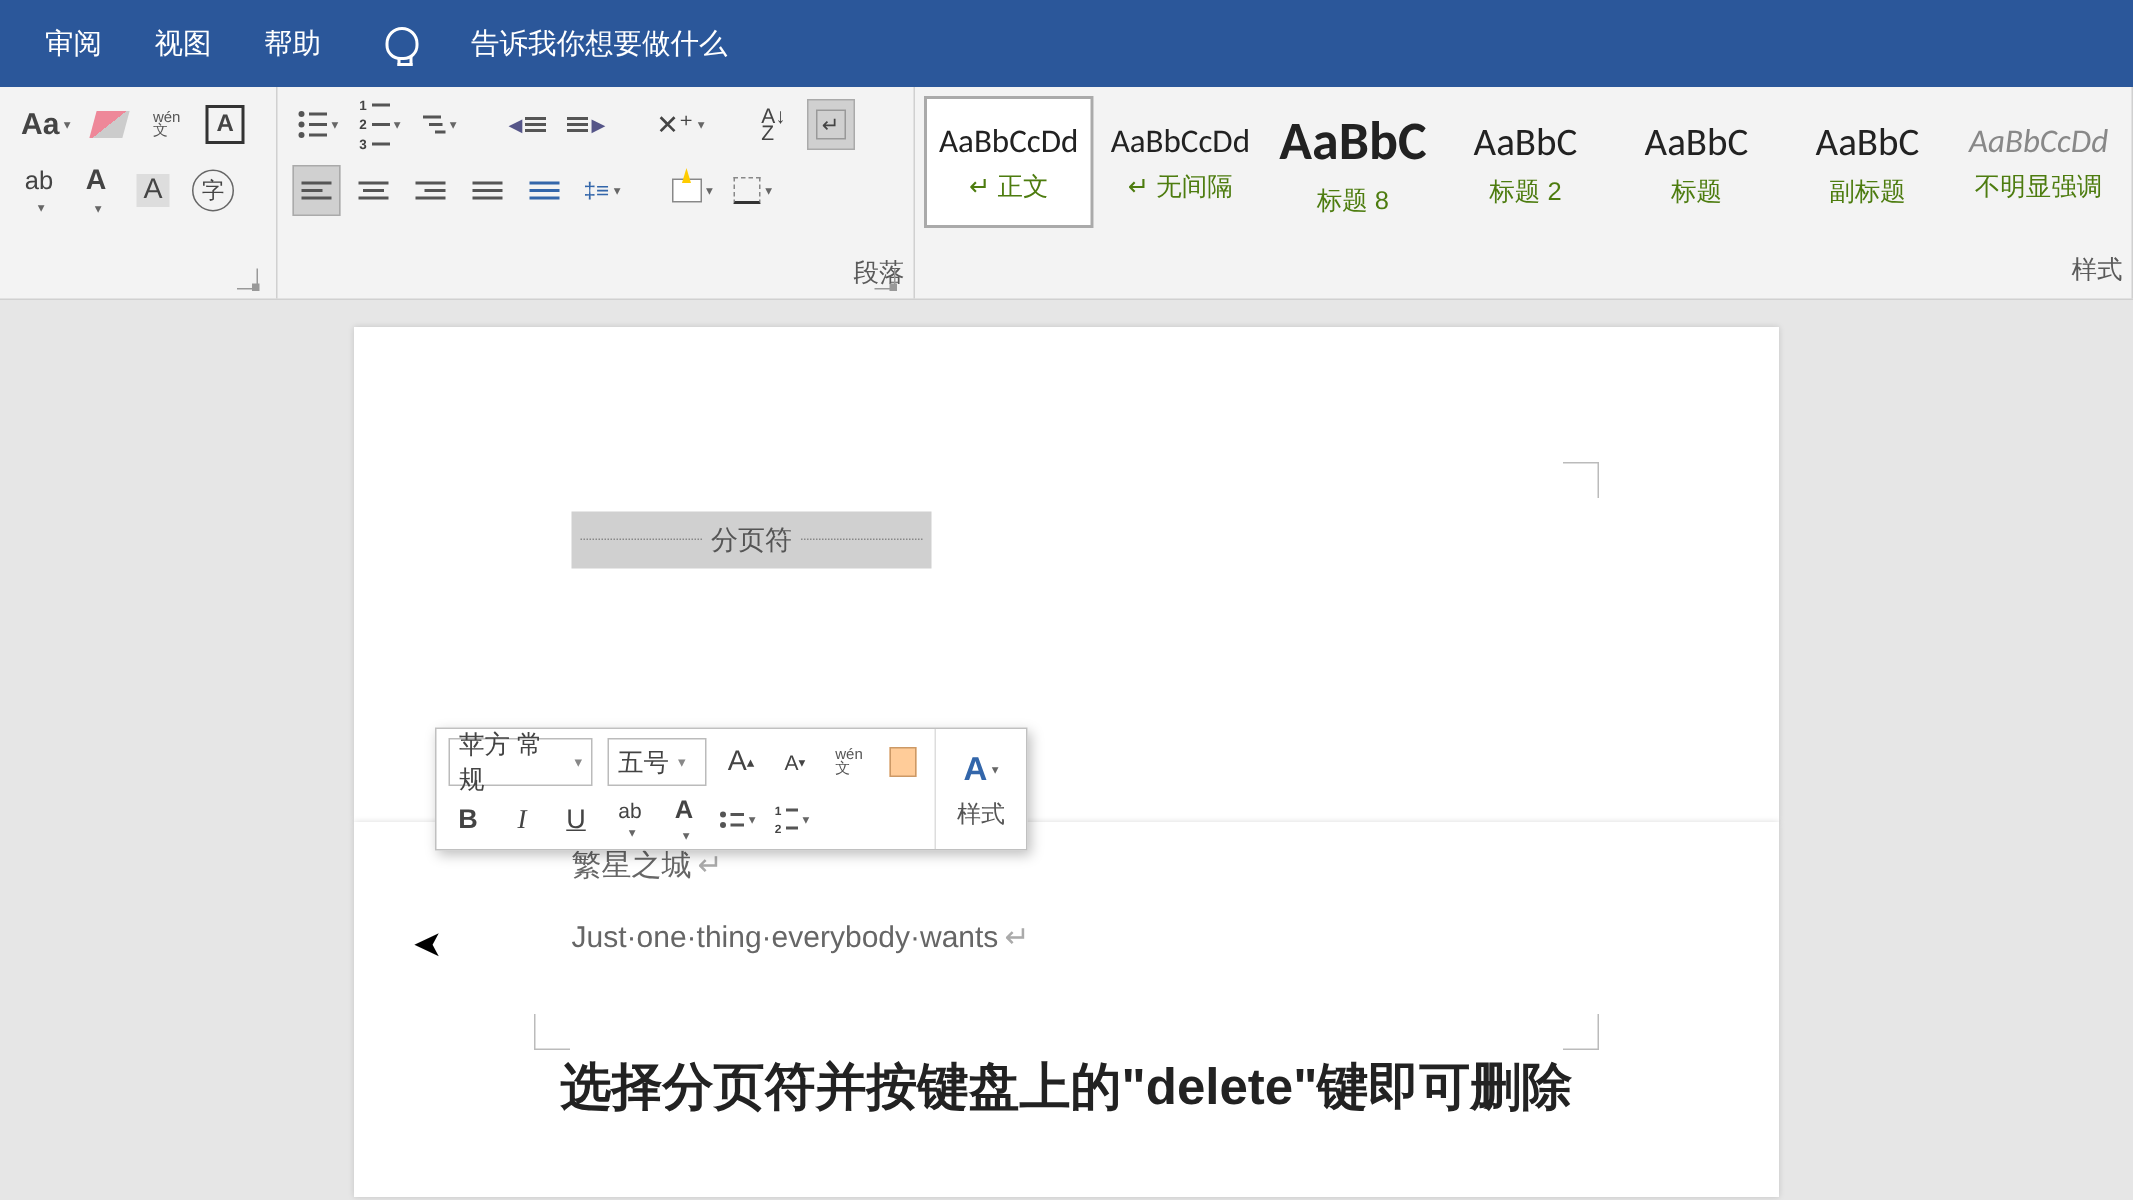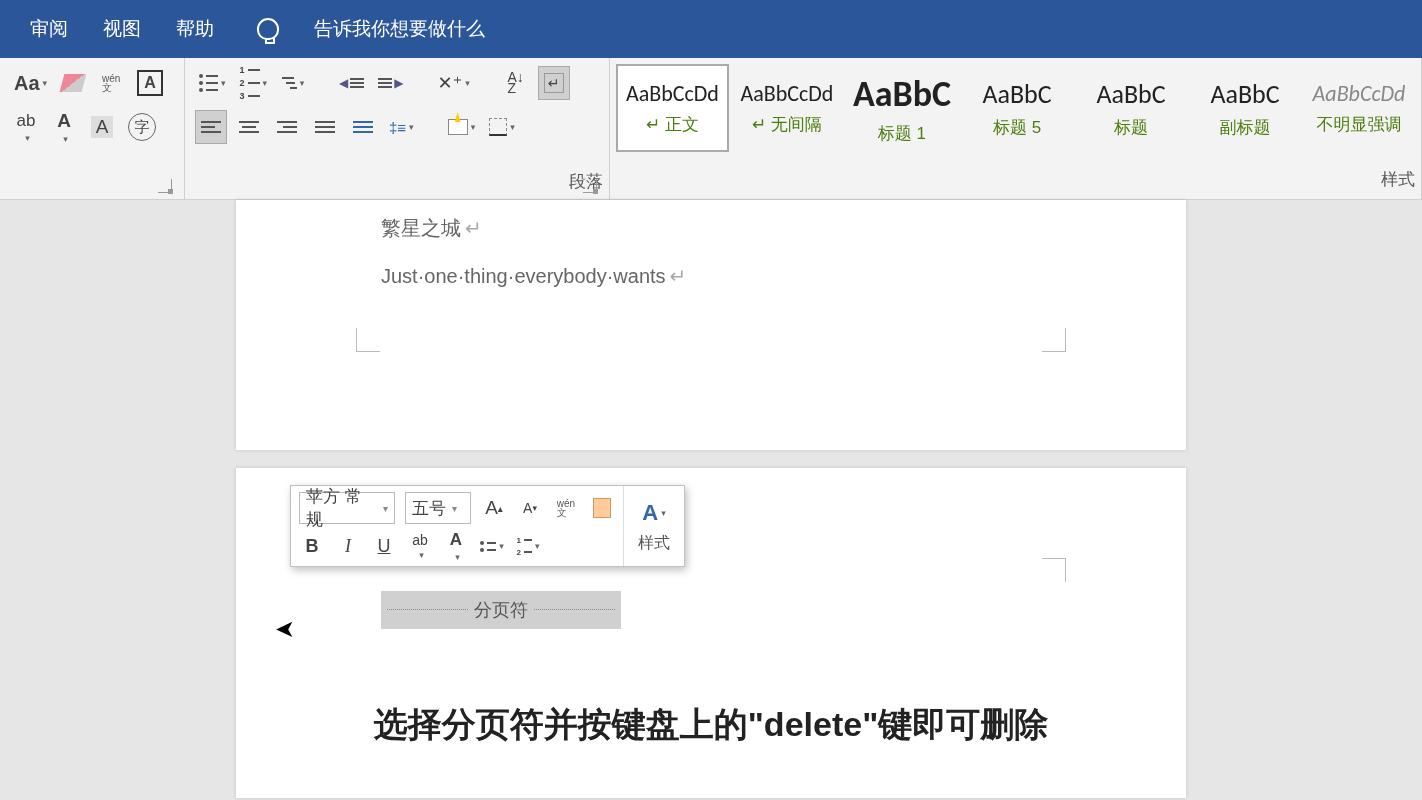--- a/index.html
+++ b/index.html
@@ -267,55 +267,55 @@
         <div class="style-item sel">
           <div class="style-prev ">AaBbCcDd</div>
           <div class="style-name">↵ 正文</div>
         </div>
         <div class="style-item">
           <div class="style-prev ">AaBbCcDd</div>
           <div class="style-name">↵ 无间隔</div>
         </div>
         <div class="style-item">
           <div class="style-prev big">AaBbC</div>
-          <div class="style-name">标题 1</div>
+          <div class="style-name">标题 8</div>
         </div>
         <div class="style-item">
           <div class="style-prev bd">AaBbC</div>
-          <div class="style-name">标题 5</div>
+          <div class="style-name">标题 2</div>
         </div>
         <div class="style-item">
           <div class="style-prev bd">AaBbC</div>
           <div class="style-name">标题</div>
         </div>
         <div class="style-item">
           <div class="style-prev bd">AaBbC</div>
           <div class="style-name">副标题</div>
         </div>
         <div class="style-item">
           <div class="style-prev it">AaBbCcDd</div>
           <div class="style-name">不明显强调</div>
         </div>
       </div>
     <div class="group-label">样式</div>
   </div>
 </div>
 
 <div class="doc-area">
+  <div class="page page2">
+    <div class="corner tr" style="right:120px;top:90px"></div>
+    <div class="page-break">
+        <span class="lbl">分页符</span>
+      </div>
+  </div>
   <div class="page page1">
     <div class="txt" style="left:145px;top:15px"><span>繁星之城</span><span class="pmk">↵</span></div>
     <div class="txt" style="left:145px;top:64px;word-spacing:-2px"><span>Just·one·thing·everybody·wants</span><span class="pmk">↵</span></div>
     <div class="corner bl" style="left:120px;top:128px"></div>
     <div class="corner br" style="right:120px;top:128px"></div>
-  </div>
-  <div class="page page2">
-    <div class="corner tr" style="right:120px;top:90px"></div>
-    <div class="page-break">
-        <span class="lbl">分页符</span>
-      </div>
   </div>
 </div>
 
 <div class="mini-toolbar">
   <div class="mini-main">
     <div class="mini-row">
       <div class="mini-combo" style="width:96px">
           <span>苹方 常规</span>
           <span class="dd-arr">▾</span>
         </div>

